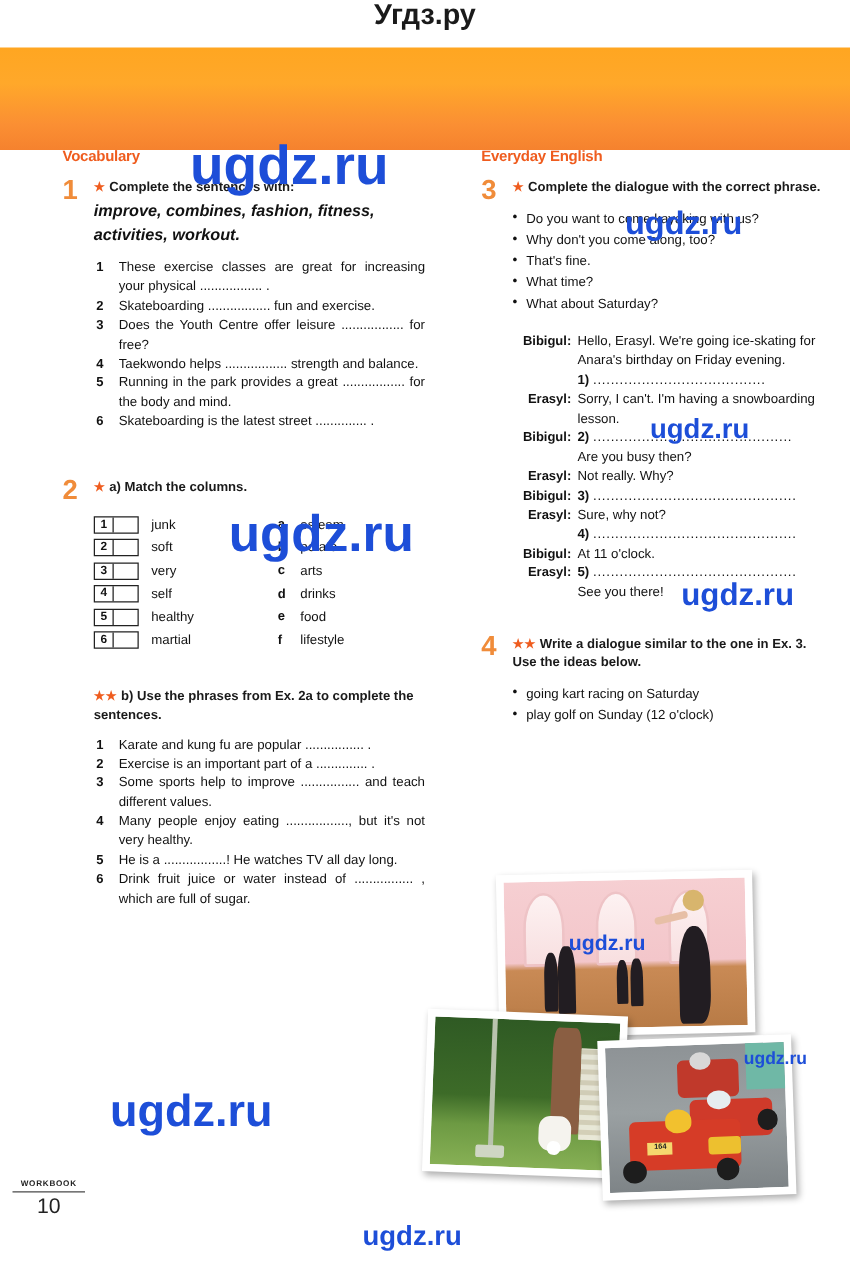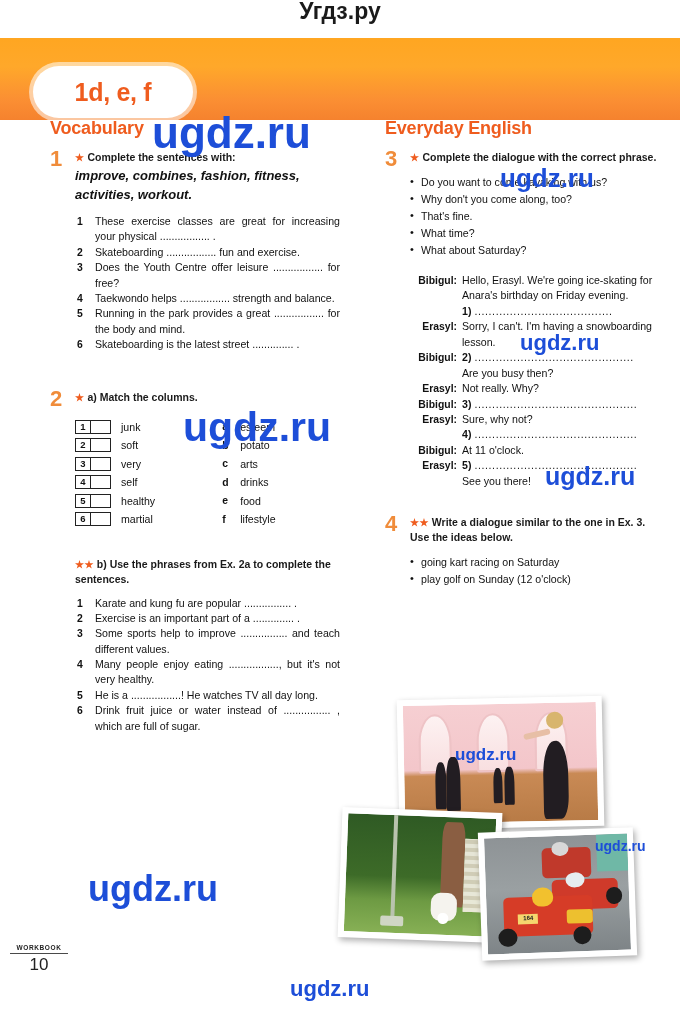--- a/index.html
+++ b/index.html
@@ -36,21 +36,21 @@
     font-size: 25px; font-weight: bold; color: #ef5c1e;
     font-family: "Liberation Sans", sans-serif;
     letter-spacing: -0.3px;
   }
 
   
   .col-left  { position: absolute; left: 50px;  top: 118px; width: 290px; }
   .col-right { position: absolute; left: 385px; top: 118px; width: 280px; }
 
   .section-head {
-    font-size: 18px; font-weight: bold; color: #ef5c1e;
+    font-size: 12px; font-weight: bold; color: #ef5c1e;
     margin-bottom: 11px; letter-spacing: -0.2px;
   }
 
   
   .ex { position: relative; padding-left: 25px; margin-bottom: 4px; }
   .ex-num {
     position: absolute; left: 0; top: -2px;
     font-size: 22px; font-weight: bold; color: #f08c3a;
     line-height: 1;
   }
@@ -201,23 +201,20 @@
   .wm-i { left: 455px; top: 745px;  font-size: 17px; }
 </style>
 </head>
 <body>
 
 <div class="page">
 
   <div class="wm-top">Угдз.ру</div>
 
   <div class="banner"></div>
-  <div class="tab-pill">
-    <span class="tab-label">1d, e, f</span>
-  </div>
 
   <div class="col-left">
 
     <div class="section-head">Vocabulary</div>
 
     <div class="ex">
       <div class="ex-num">1</div>
       <div class="ex-rubric">
         <span class="stars">★</span>
         <span>Complete the sentences with:</span>

